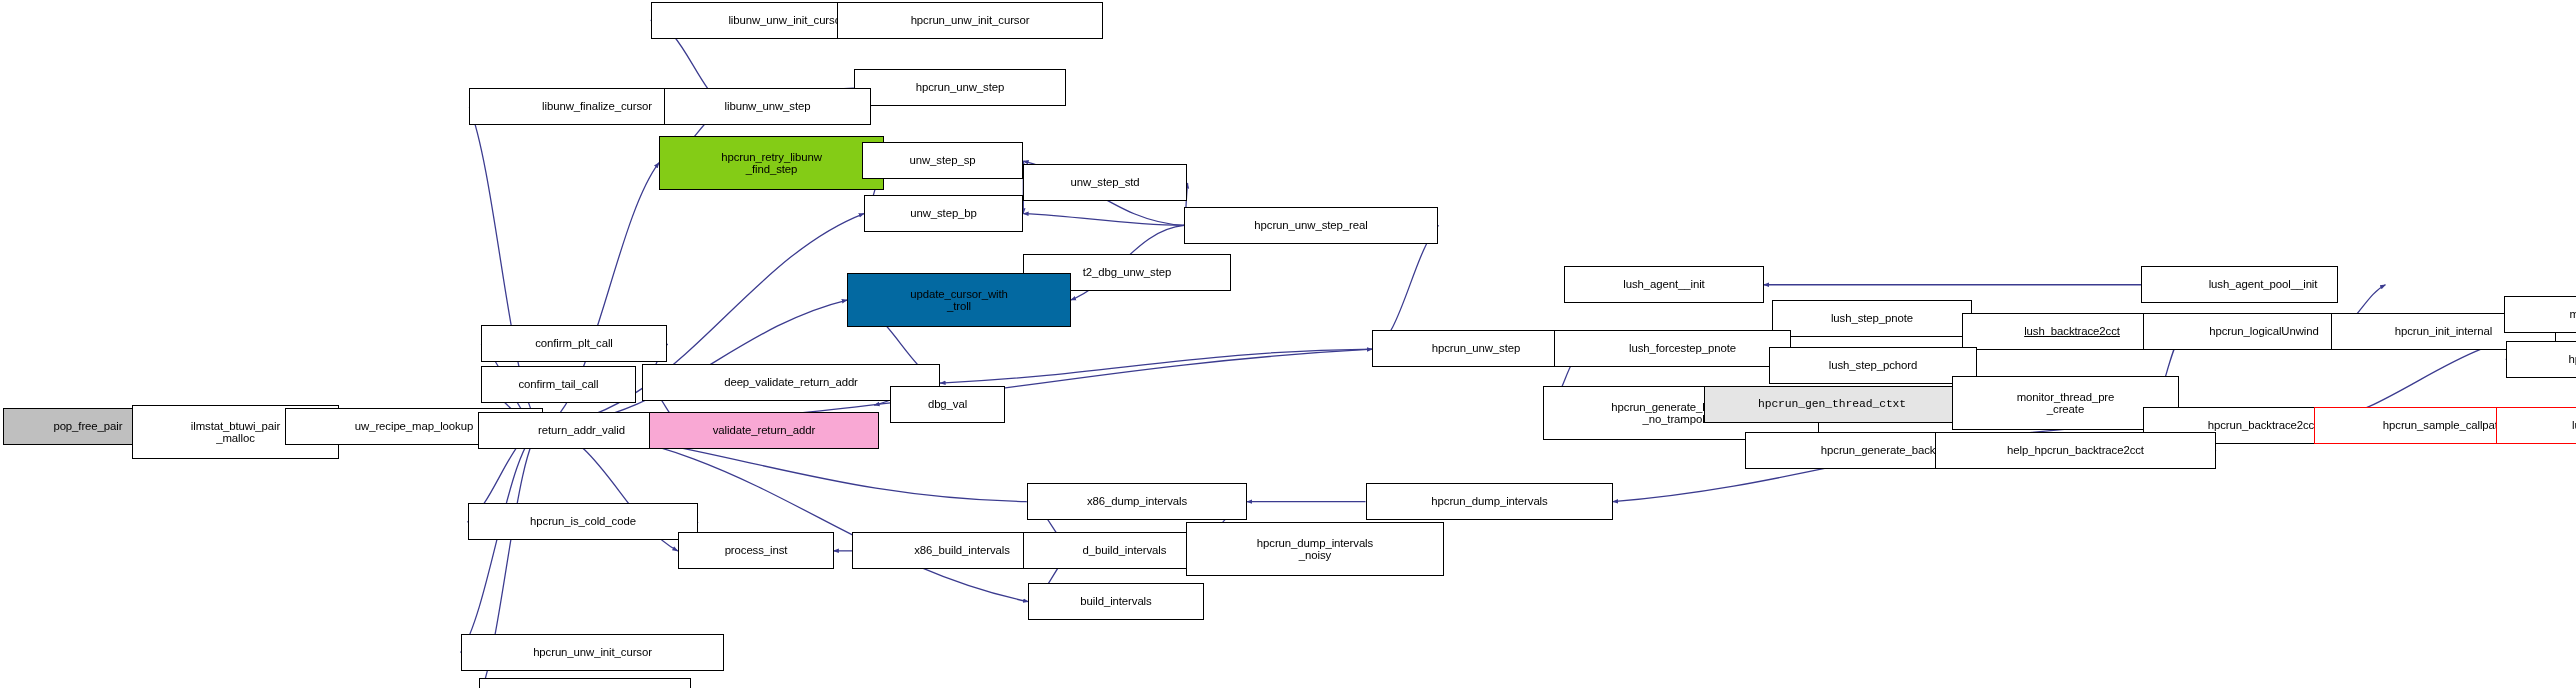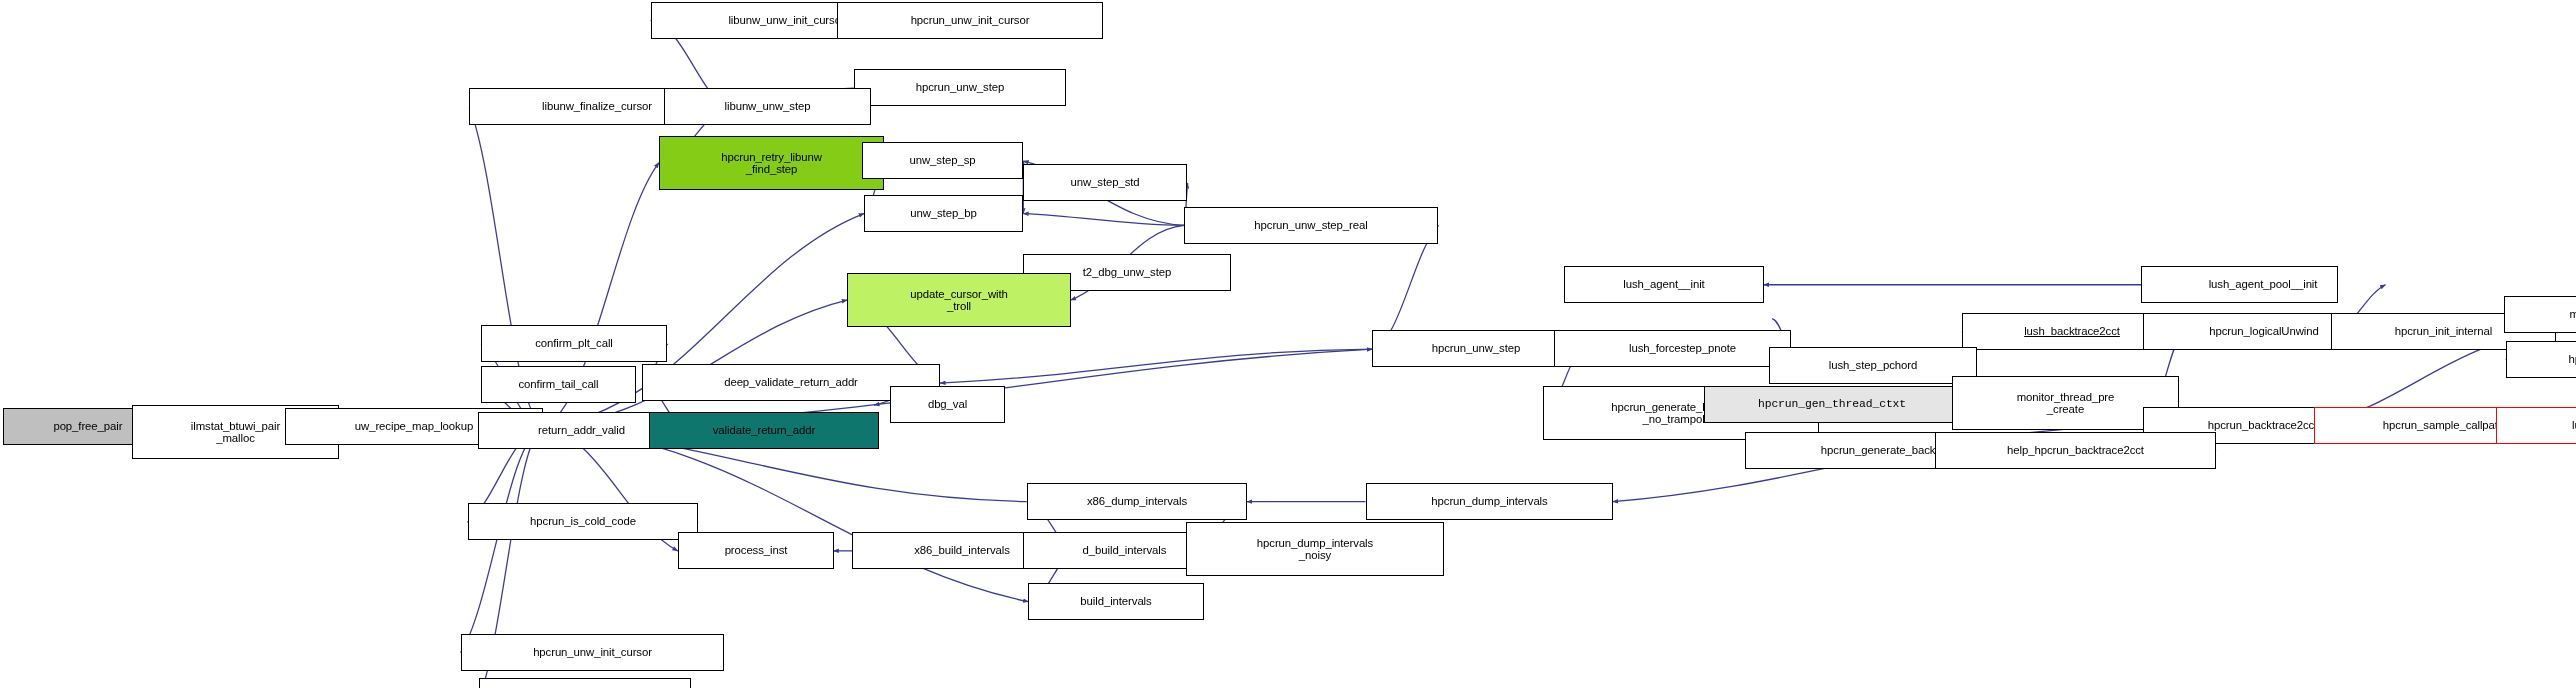--- a/index.html
+++ b/index.html
@@ -135,38 +135,39 @@
     <div class="gnode" style="left: 854px; top: 69px; width: 212px; height: 37px; background: rgb(255, 255, 255); border-color: rgb(0, 0, 0); color: rgb(0, 0, 0);">hpcrun_unw_step</div>
     <div class="gnode" style="left: 469px; top: 88px; width: 256px; height: 37px; background: rgb(255, 255, 255); border-color: rgb(0, 0, 0); color: rgb(0, 0, 0);">libunw_finalize_cursor</div>
     <div class="gnode" style="left: 664px; top: 88px; width: 207px; height: 37px; background: rgb(255, 255, 255); border-color: rgb(0, 0, 0); color: rgb(0, 0, 0);">libunw_unw_step</div>
     <div class="gnode" style="left: 659px; top: 136px; width: 225px; height: 54px; background: #84cc16; border-color: rgb(0, 0, 0); color: rgb(0, 0, 0);">hpcrun_retry_libunw
 _find_step</div>
     <div class="gnode" style="left: 862px; top: 142px; width: 161px; height: 37px; background: rgb(255, 255, 255); border-color: rgb(0, 0, 0); color: rgb(0, 0, 0);">unw_step_sp</div>
     <div class="gnode" style="left: 1023px; top: 164px; width: 164px; height: 37px; background: rgb(255, 255, 255); border-color: rgb(0, 0, 0); color: rgb(0, 0, 0);">unw_step_std</div>
     <div class="gnode" style="left: 864px; top: 195px; width: 159px; height: 37px; background: rgb(255, 255, 255); border-color: rgb(0, 0, 0); color: rgb(0, 0, 0);">unw_step_bp</div>
     <div class="gnode" style="left: 1184px; top: 207px; width: 254px; height: 37px; background: rgb(255, 255, 255); border-color: rgb(0, 0, 0); color: rgb(0, 0, 0);">hpcrun_unw_step_real</div>
     <div class="gnode" style="left: 1023px; top: 254px; width: 208px; height: 37px; background: rgb(255, 255, 255); border-color: rgb(0, 0, 0); color: rgb(0, 0, 0);">t2_dbg_unw_step</div>
-    <div class="gnode" style="left: 847px; top: 273px; width: 224px; height: 54px; background: #bef264; border-color: rgb(0, 0, 0); color: rgb(0, 0, 0);">update_cursor_with
+    <div class="gnode" style="left: 847px; top: 273px; width: 224px; height: 54px; background: #0369a1; border-color: rgb(0, 0, 0); color: rgb(0, 0, 0);">update_cursor_with
 _troll</div>
     <div class="gnode" style="left: 1564px; top: 266px; width: 200px; height: 37px; background: rgb(255, 255, 255); border-color: rgb(0, 0, 0); color: rgb(0, 0, 0);">lush_agent__init</div>
     <div class="gnode" style="left: 2141px; top: 266px; width: 197px; height: 37px; background: rgb(255, 255, 255); border-color: rgb(0, 0, 0); color: rgb(0, 0, 0); padding-left: 47px;">lush_agent_pool__init</div>
+    <div class="gnode" style="left: 1772px; top: 300px; width: 200px; height: 37px; background: rgb(255, 255, 255); border-color: rgb(0, 0, 0); color: rgb(0, 0, 0);">lush_step_pnote</div>
     <div class="gnode" style="left: 1962px; top: 313px; width: 220px; height: 37px; background: rgb(255, 255, 255); border-color: rgb(0, 0, 0); color: rgb(0, 0, 0); text-decoration: underline;">lush_backtrace2cct</div>
     <div class="gnode" style="left: 2143px; top: 313px; width: 242px; height: 37px; background: rgb(255, 255, 255); border-color: rgb(0, 0, 0); color: rgb(0, 0, 0);">hpcrun_logicalUnwind</div>
     <div class="gnode" style="left: 2331px; top: 313px; width: 225px; height: 37px; background: rgb(255, 255, 255); border-color: rgb(0, 0, 0); color: rgb(0, 0, 0);">hpcrun_init_internal</div>
     <div class="gnode" style="left: 2504px; top: 296px; width: 234px; height: 37px; background: rgb(255, 255, 255); border-color: rgb(0, 0, 0); color: rgb(0, 0, 0);">monitor_init_process</div>
     <div class="gnode" style="left: 2506px; top: 341px; width: 225px; height: 37px; background: rgb(255, 255, 255); border-color: rgb(0, 0, 0); color: rgb(0, 0, 0);">hpcrun_init_process</div>
     <div class="gnode" style="left: 1372px; top: 330px; width: 208px; height: 37px; background: rgb(255, 255, 255); border-color: rgb(0, 0, 0); color: rgb(0, 0, 0);">hpcrun_unw_step</div>
     <div class="gnode" style="left: 1554px; top: 330px; width: 237px; height: 37px; background: rgb(255, 255, 255); border-color: rgb(0, 0, 0); color: rgb(0, 0, 0); padding-left: 20px;">lush_forcestep_pnote</div>
     <div class="gnode" style="left: 1769px; top: 347px; width: 208px; height: 37px; background: rgb(255, 255, 255); border-color: rgb(0, 0, 0); color: rgb(0, 0, 0);">lush_step_pchord</div>
     <div class="gnode" style="left: 481px; top: 325px; width: 186px; height: 37px; background: rgb(255, 255, 255); border-color: rgb(0, 0, 0); color: rgb(0, 0, 0);">confirm_plt_call</div>
     <div class="gnode" style="left: 642px; top: 364px; width: 298px; height: 37px; background: rgb(255, 255, 255); border-color: rgb(0, 0, 0); color: rgb(0, 0, 0);">deep_validate_return_addr</div>
     <div class="gnode" style="left: 481px; top: 366px; width: 155px; height: 37px; background: rgb(255, 255, 255); border-color: rgb(0, 0, 0); color: rgb(0, 0, 0);">confirm_tail_call</div>
     <div class="gnode" style="left: 874px; top: 386px; width: 115px; height: 37px; background: rgb(255, 255, 255); border-color: rgb(0, 0, 0); color: rgb(0, 0, 0); margin-left: 16px;">dbg_val</div>
     <div class="gnode" style="left: 478px; top: 412px; width: 207px; height: 37px; background: rgb(255, 255, 255); border-color: rgb(0, 0, 0); color: rgb(0, 0, 0);">return_addr_valid</div>
-    <div class="gnode" style="left: 649px; top: 412px; width: 230px; height: 37px; background: #0f766e; border-color: rgb(0, 0, 0); color: rgb(0, 0, 0);">validate_return_addr</div>
+    <div class="gnode" style="left: 649px; top: 412px; width: 230px; height: 37px; background: #f9a8d4; border-color: rgb(0, 0, 0); color: rgb(0, 0, 0);">validate_return_addr</div>
     <div class="gnode" style="left: 1543px; top: 386px; width: 276px; height: 54px; background: rgb(255, 255, 255); border-color: rgb(0, 0, 0); color: rgb(0, 0, 0);">hpcrun_generate_backtrace
 _no_trampoline</div>
     <div class="gnode" style="left: 1704px; top: 386px; width: 256px; height: 37px; background: #e5e5e5; border-color: rgb(0, 0, 0); color: rgb(0, 0, 0); font-family: Liberation Mono, monospace;">hpcrun_gen_thread_ctxt</div>
     <div class="gnode" style="left: 1952px; top: 376px; width: 227px; height: 54px; background: rgb(255, 255, 255); border-color: rgb(0, 0, 0); color: rgb(0, 0, 0);">monitor_thread_pre
 _create</div>
     <div class="gnode" style="left: 2143px; top: 407px; width: 239px; height: 37px; background: rgb(255, 255, 255); border-color: rgb(0, 0, 0); color: rgb(0, 0, 0);">hpcrun_backtrace2cct</div>
     <div class="gnode highlight" style="left: 2314px; top: 407px; width: 259px; height: 37px; background: rgb(255, 255, 255); border-color: rgb(255, 0, 0); color: rgb(0, 0, 0);">hpcrun_sample_callpath</div>
     <div class="gnode highlight" style="left: 2496px; top: 407px; width: 278px; height: 37px; background: rgb(255, 255, 255); border-color: rgb(255, 0, 0); color: rgb(0, 0, 0);">lushPthr_attribToCallPath</div>
     <div class="gnode" style="left: 1745px; top: 432px; width: 291px; height: 37px; background: rgb(255, 255, 255); border-color: rgb(0, 0, 0); color: rgb(0, 0, 0);">hpcrun_generate_backtrace</div>
     <div class="gnode" style="left: 1935px; top: 432px; width: 281px; height: 37px; background: rgb(255, 255, 255); border-color: rgb(0, 0, 0); color: rgb(0, 0, 0);">help_hpcrun_backtrace2cct</div>

